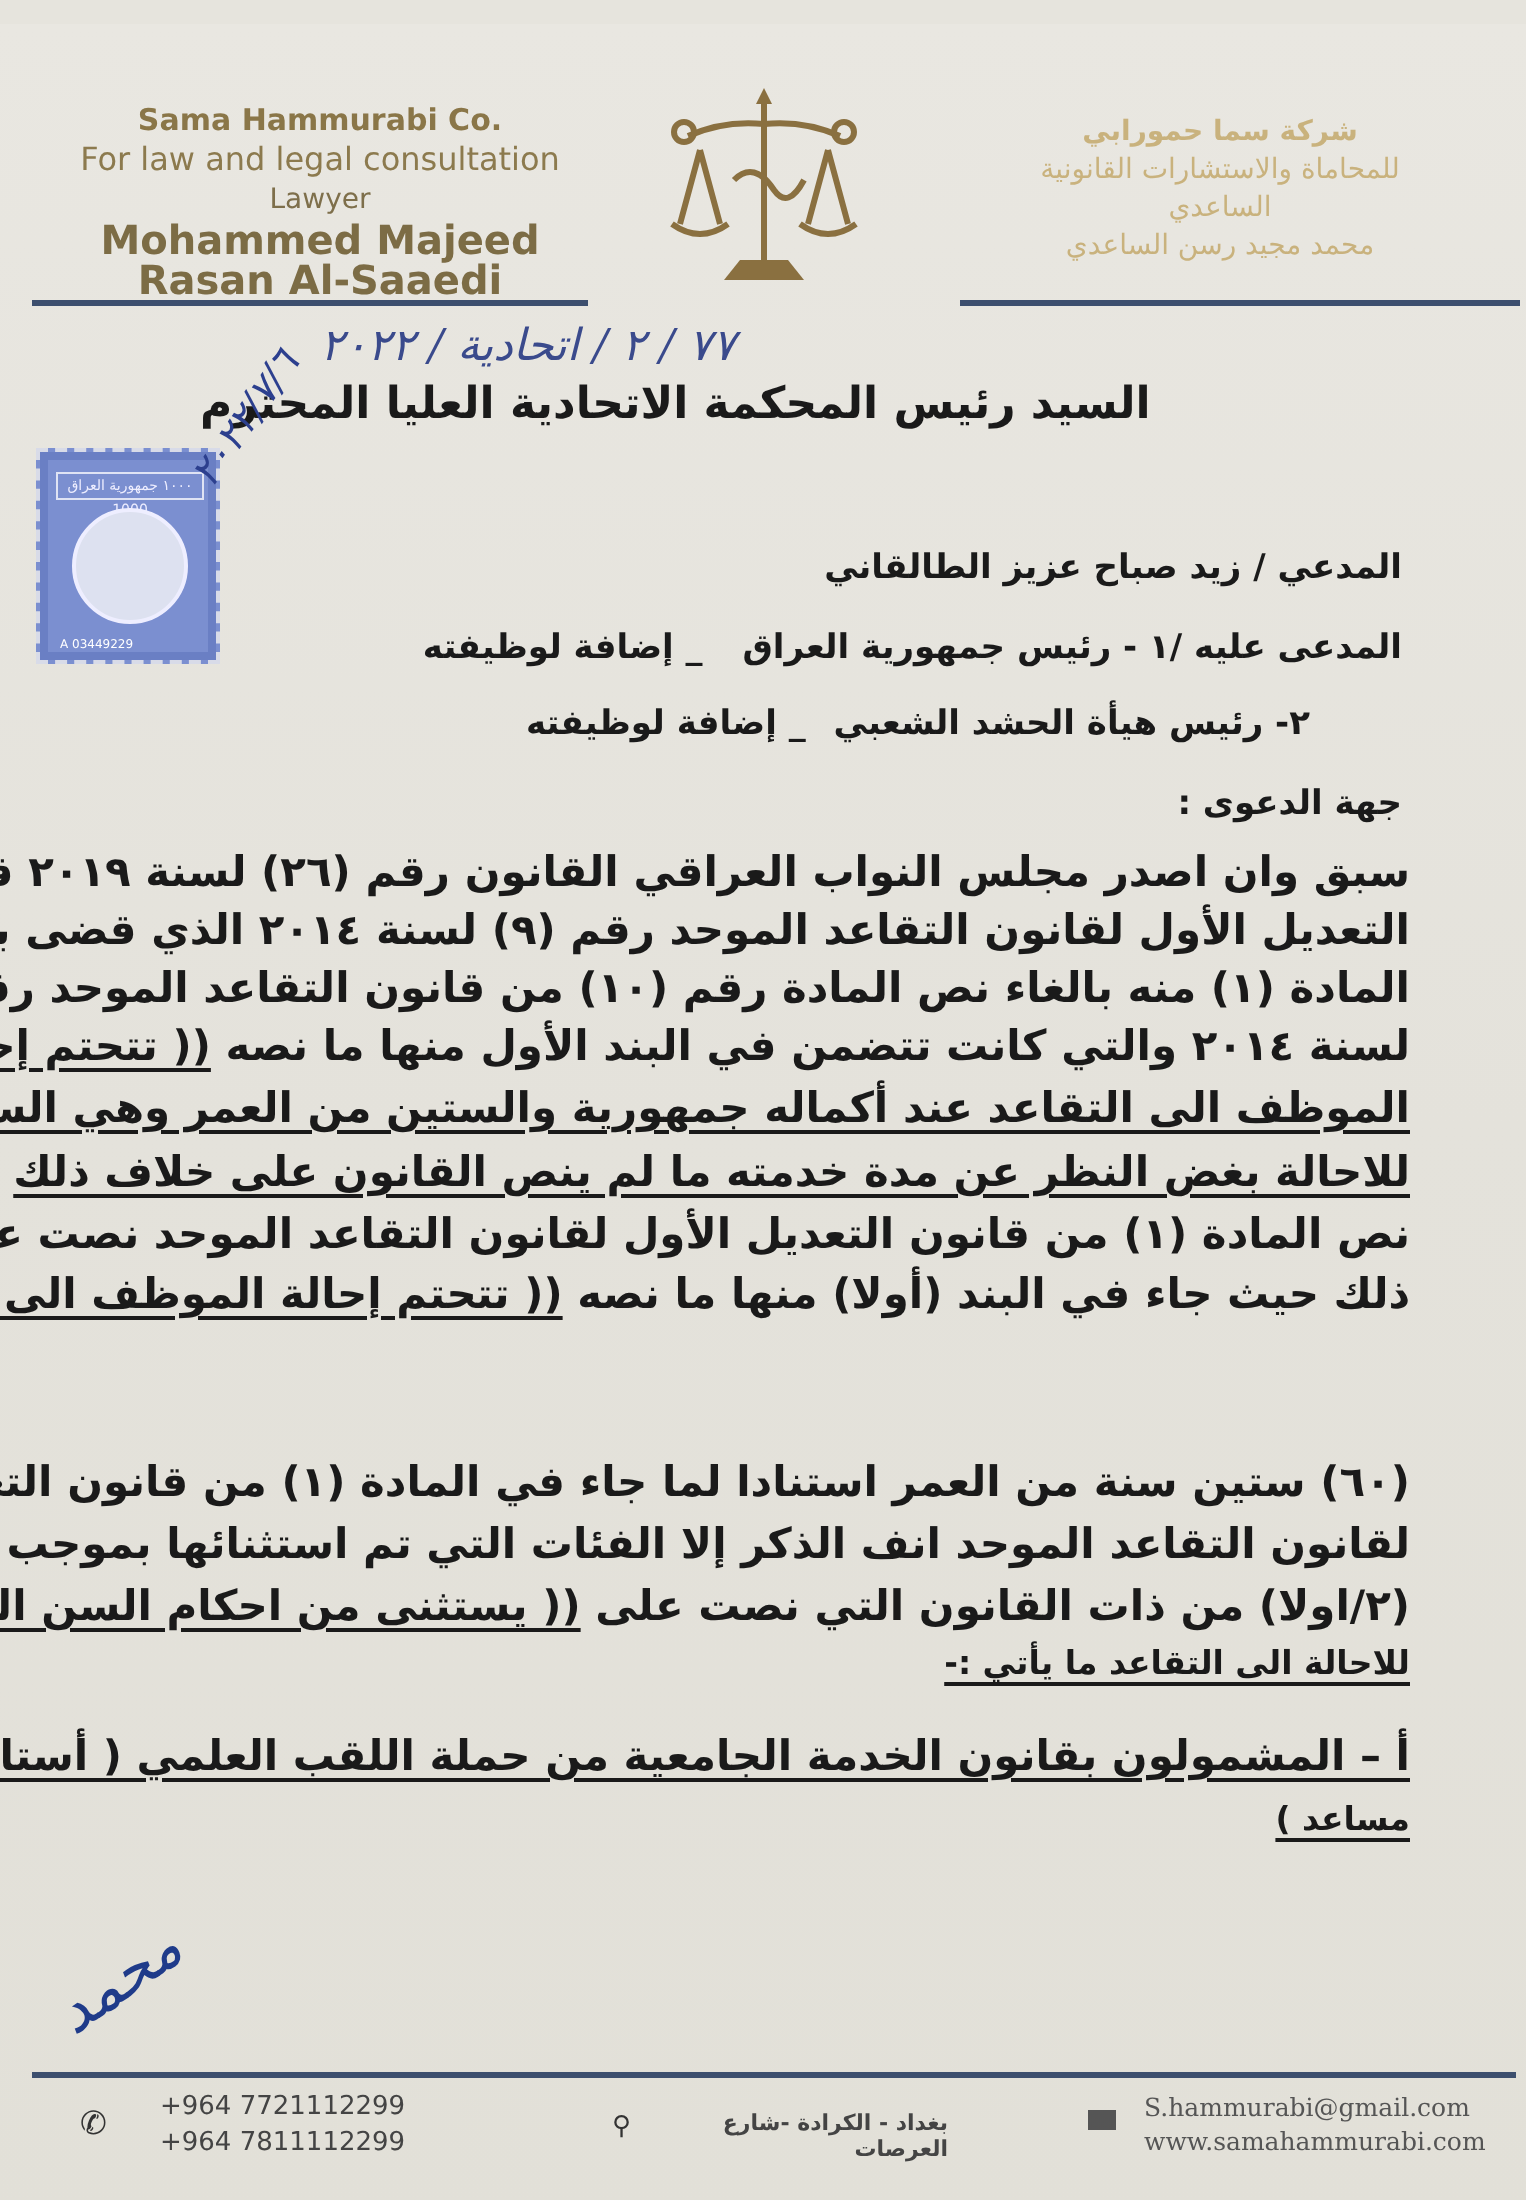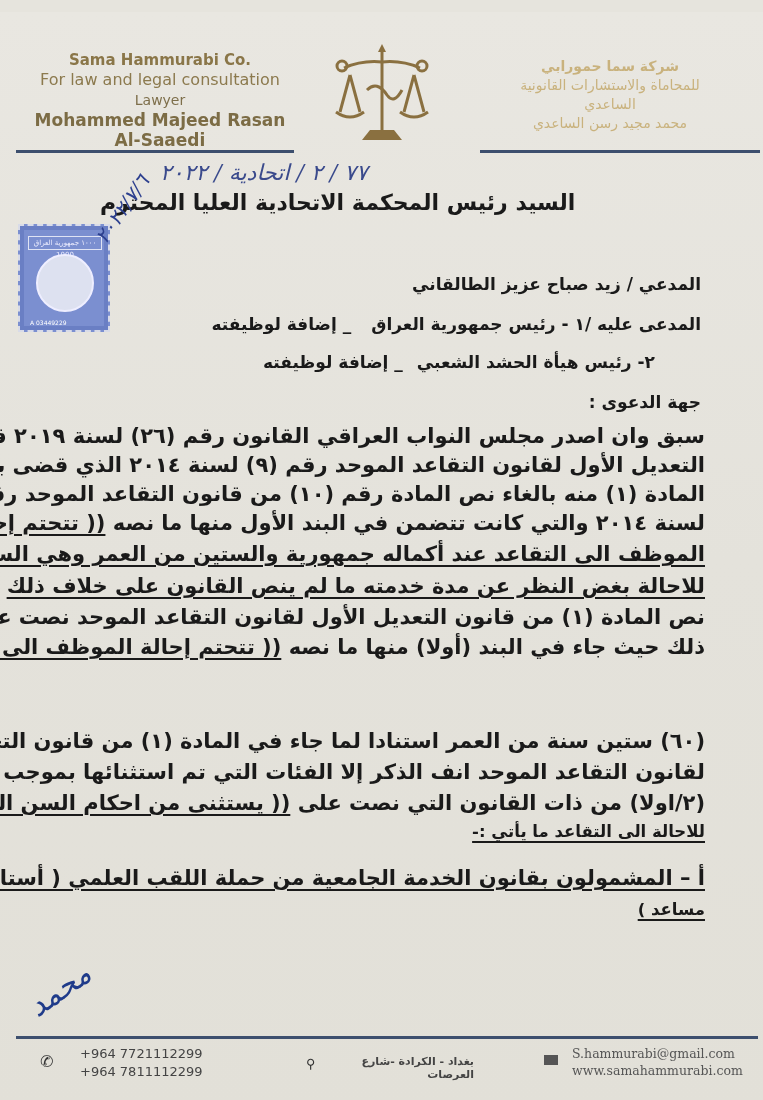--- a/index.html
+++ b/index.html
@@ -16,21 +16,21 @@
   }
   
   .hdr-en {
     position: absolute; left: 20px; top: 38px; width: 280px;
     text-align: center; color: #8c7a4e;
     font-family: "DejaVu Sans", sans-serif; line-height: 20px;
   }
   .hdr-en .l1 { font-size: 15px; font-weight: bold; color: #8a7648; }
   .hdr-en .l2 { font-size: 16px; }
   .hdr-en .l3 { font-size: 14px; color: #7e6f4b; }
-  .hdr-en .l4 { font-size: 17px; font-weight: bold; color: #7c6c45; }
+  .hdr-en .l4 { font-size: 20px; font-weight: bold; color: #7c6c45; }
   .hdr-rule-left { position: absolute; left: 16px; top: 138px; width: 278px; height: 3px; background: #3d4f6e; }
   .hdr-rule-right { position: absolute; left: 480px; top: 138px; width: 280px; height: 3px; background: #3d4f6e; }
   .hdr-ar {
     position: absolute; left: 490px; top: 45px; width: 240px;
     direction: rtl; text-align: center; color: #c9b27d;
     font-family: "DejaVu Sans", sans-serif; line-height: 19px; font-size: 14px;
   }
   .hdr-ar .l1 { font-weight: bold; }
   .logo { position: absolute; left: 332px; top: 28px; width: 100px; height: 105px; }
 

